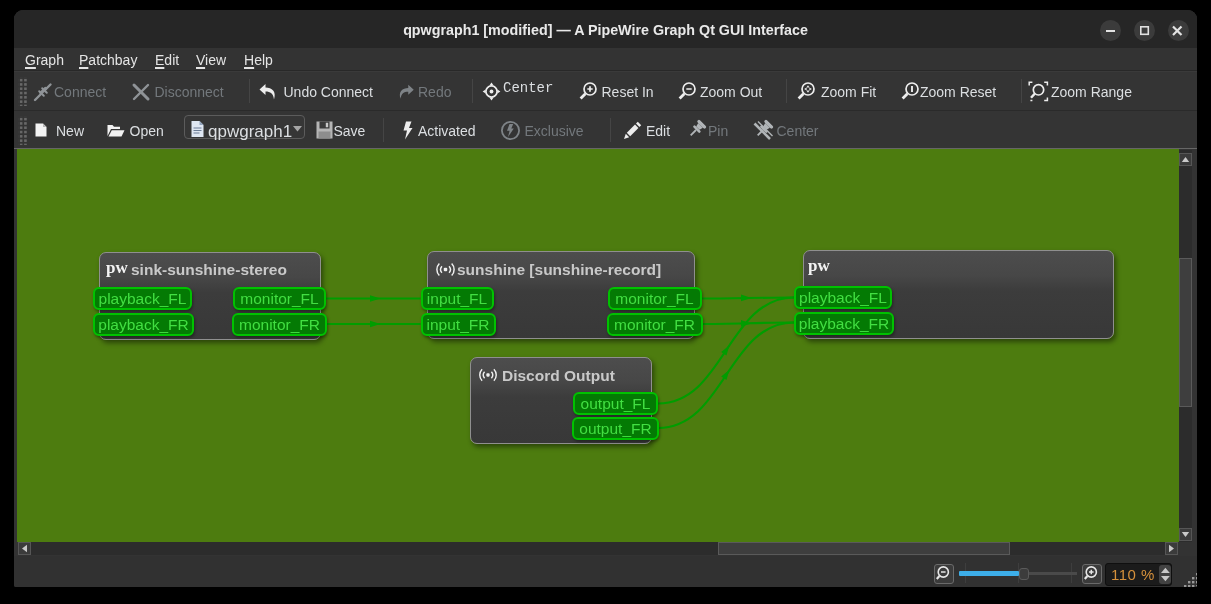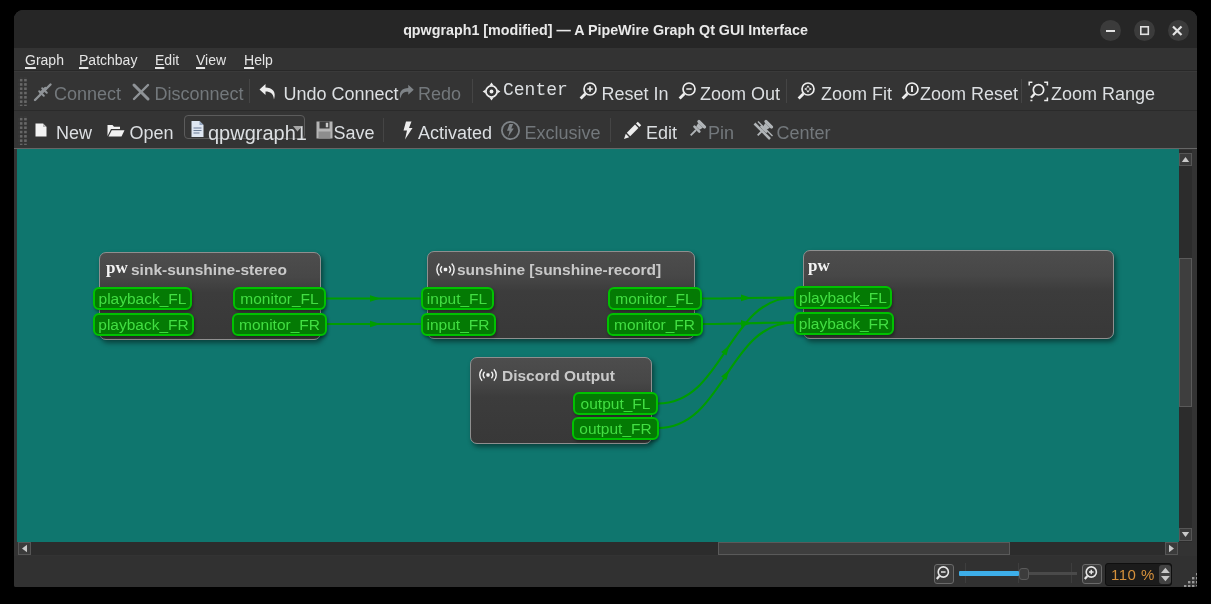--- a/index.html
+++ b/index.html
@@ -16,29 +16,29 @@
     background:#3b3b3b; }
   
   #menubar { position:absolute; left:0; top:38px; width:1183px; height:23px; background:#333333;
     border-bottom:1px solid #282828; }
   .mitem { position:absolute; top:0; height:23px; line-height:24px; color:#e4e4e4; font-size:14px; }
   .mitem u { text-decoration-thickness:1.5px; text-underline-offset:2px; }
   
   .toolbar { position:absolute; left:0; width:1183px; background:#343434; }
   #tb1 { top:61px; height:39px; border-top:1px solid #3a3a3a; }
   #tb2 { top:100px; height:38px; border-top:1px solid #2a2a2a; }
-  .titem { position:absolute; font-size:18px; color:#dcdfe2; white-space:nowrap; }
+  .titem { position:absolute; font-size:14px; color:#dcdfe2; white-space:nowrap; }
   .titem.dis { color:#73787c; }
   .tsep { position:absolute; top:7px; width:1px; height:24px; background:#454545; }
   .grip { position:absolute; left:4px; top:5px; width:9px; height:29px;
     background-image:radial-gradient(circle, #686868 1.2px, transparent 1.4px);
     background-size:4.3px 4.3px; background-position:1px 1px; }
   
   #canvasline { position:absolute; left:0; top:137.5px; width:1183px; height:1.5px; background:#666666; }
-  #canvas { position:absolute; left:3px; top:139px; width:1162px; height:393px; background:#0f766e; }
+  #canvas { position:absolute; left:3px; top:139px; width:1162px; height:393px; background:#4d7c0f; }
   .node { position:absolute; border-radius:7px; border:1px solid #8f8f8f;
     background:linear-gradient(180deg,#4d4d4d 0%,#474747 28%,#3c3c3c 46%,#383838 100%);
     box-shadow:2px 3px 5px rgba(0,0,0,0.45); }
   .ntitle { position:absolute; font-size:15.5px; font-weight:bold; color:#c9c9c9; white-space:nowrap; }
   .port { position:absolute; height:23px; border:2px solid #00c200; border-radius:6px;
     background:#047a04; color:#42df42; font-size:15.5px; text-align:center; line-height:19.5px;
     box-shadow:1px 2px 3px rgba(0,0,0,0.35); }
   
   .sb-track { position:absolute; background:#2c2c2c; }
   .sb-btn { position:absolute; width:13px; height:13px; background:#3b3b3b; border:1px solid #565656; }
@@ -182,21 +182,21 @@
     <span class="titem" style="left:115.5px;top:11.5px;">Open</span>
 
     <div class="abs" style="left:169.5px;top:4px;width:121px;height:24px;border:1px solid #5c5c5c;border-radius:4px;background:#363636;"></div>
     <svg class="abs" style="left:176px;top:9px;" width="15" height="18" viewBox="0 0 15 18">
       <path d="M 1.5 1 L 9.5 1 L 13.5 5 L 13.5 17 L 1.5 17 Z" fill="#dfe7f2"></path>
       <path d="M 9.5 1 L 9.5 5 L 13.5 5 Z" fill="#93a5bd"></path>
       <g stroke="#6c7d96" stroke-width="1.1">
           <path d="M 3.5 8 L 11.5 8 M 3.5 10.5 L 11.5 10.5 M 3.5 13 L 9.5 13"></path>
         </g>
     </svg>
-    <span class="titem" style="left:194px;top:11px;font-size:20px;">qpwgraph1</span>
+    <span class="titem" style="left:194px;top:11px;font-size:17px;">qpwgraph1</span>
     <svg class="abs" style="left:277.5px;top:13.5px;" width="11" height="7" viewBox="0 0 11 7">
       <path d="M 1 1 L 10 1 L 5.5 6.5 Z" fill="#a5a5a5"></path>
     </svg>
 
     <svg class="abs" style="left:301px;top:9px;" width="19" height="20" viewBox="0 0 19 20">
       <path d="M 1.5 1.5 L 17.5 1.5 L 17.5 18.5 L 1.5 18.5 Z" fill="#b5b5b5"></path>
       <path d="M 4.5 1.5 L 14.5 1.5 L 14.5 8.5 L 4.5 8.5 Z" fill="#3b3b3b"></path>
       <path d="M 10.8 2.8 L 13.2 2.8 L 13.2 7.2 L 10.8 7.2 Z" fill="#c9c9c9"></path>
       <path d="M 3.5 11.5 L 15.5 11.5 L 15.5 18.5 L 3.5 18.5 Z" fill="#8d8d8d"></path>
     </svg>

